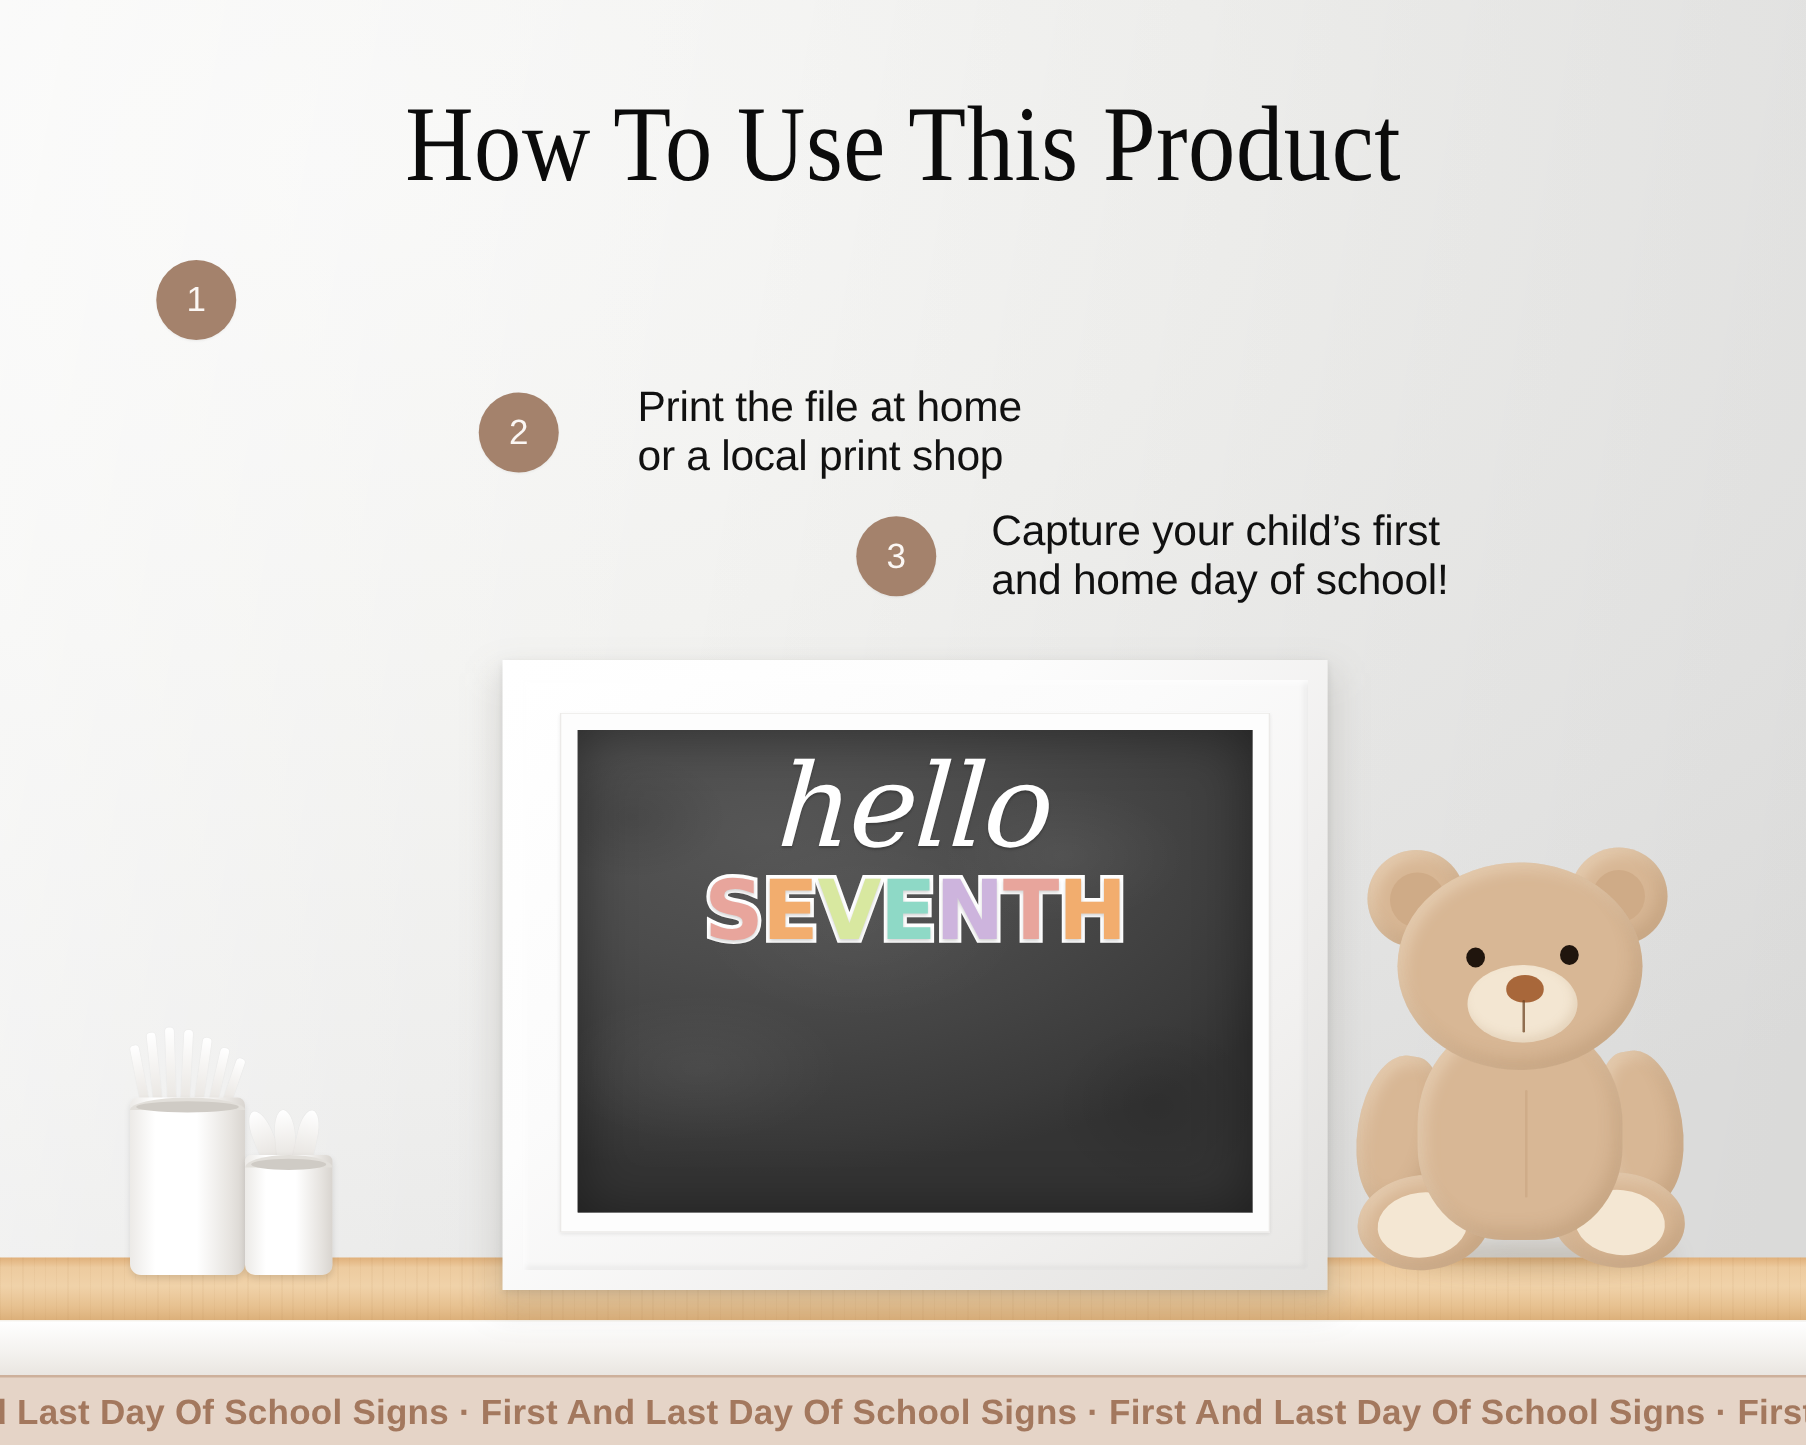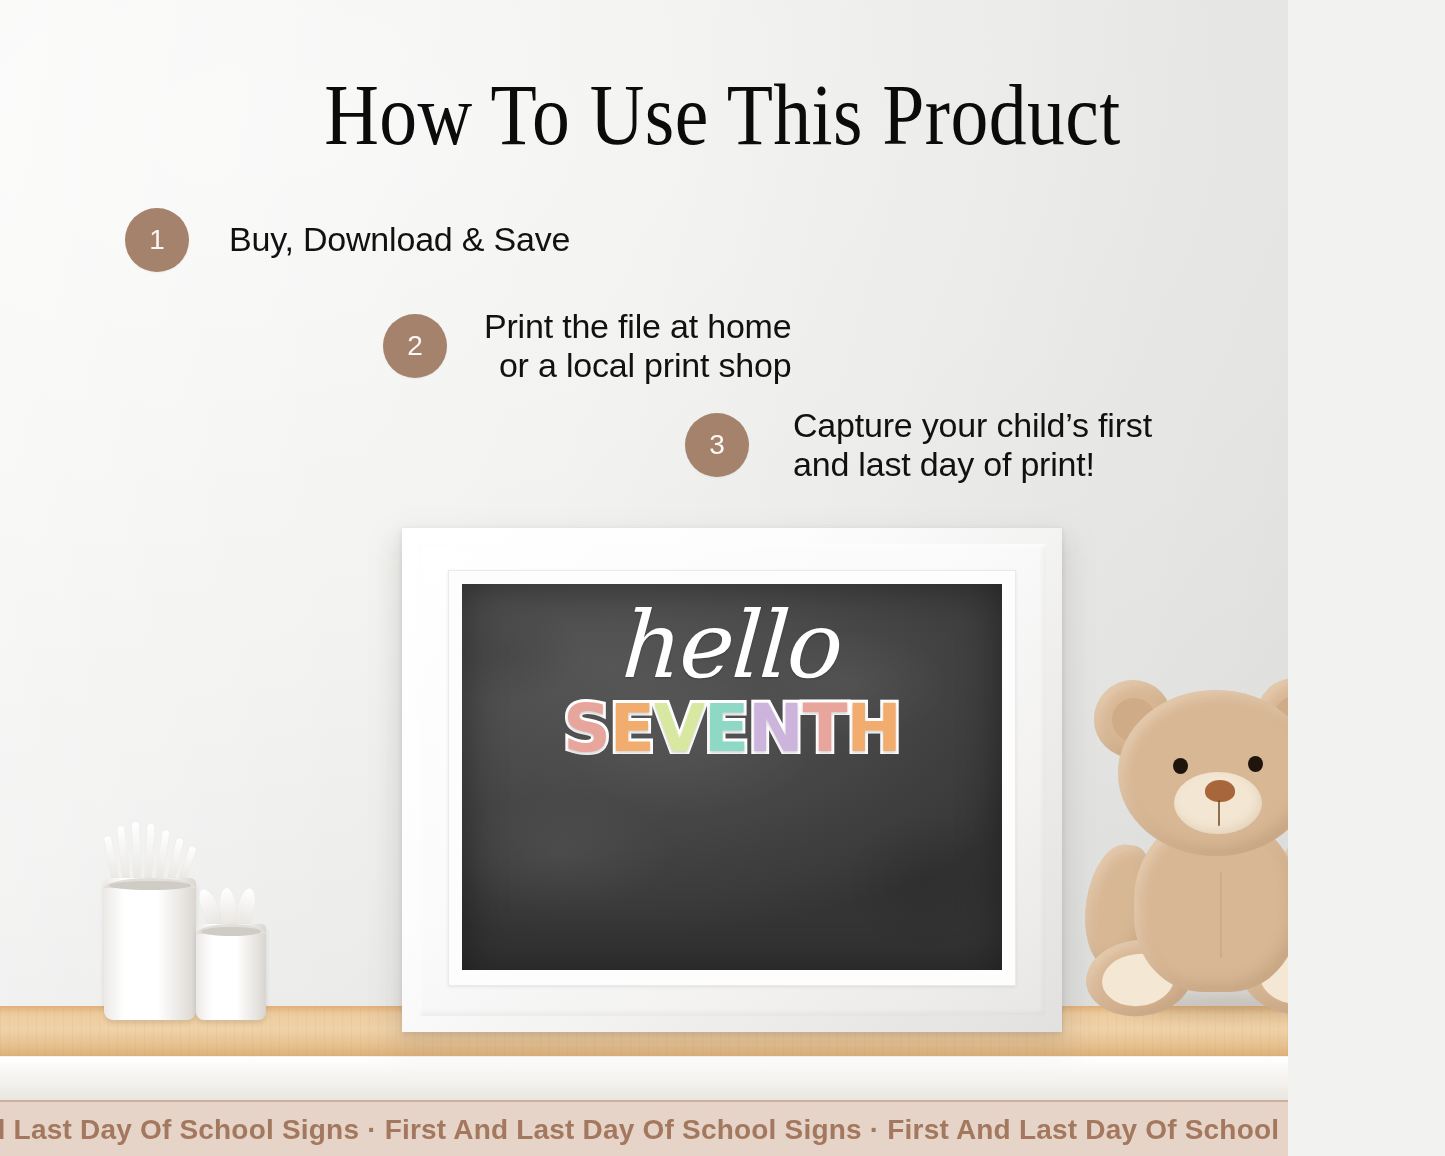--- a/index.html
+++ b/index.html
@@ -2,21 +2,21 @@
 <html><head>
 <meta charset="utf-8">
 <title>How To Use This Product</title>
 <style>
   html,body{margin:0;padding:0;}
   body{
     width:1445px;height:1156px;overflow:hidden;position:relative;
     font-family:"Liberation Sans",sans-serif;
     background:#f2f2f0;
   }
-  .stage{position:absolute;inset:0;width:1288px;height:1156px;overflow:hidden;}
+  .stage{position:absolute;inset:0;width:1445px;height:1156px;overflow:hidden;}
 
   
   .wall{
     position:absolute;left:0;top:0;width:1445px;height:1060px;
     background:
       radial-gradient(120% 90% at 18% 12%, #f7f7f6 0%, #f2f2f0 42%, #ececeb 78%, #e7e7e6 100%);
   }
   .wall-shade{
     position:absolute;left:0;top:0;width:1445px;height:1060px;
     background:linear-gradient(100deg, rgba(255,255,255,.55) 0%, rgba(255,255,255,0) 38%, rgba(0,0,0,.035) 72%, rgba(0,0,0,.06) 100%);
@@ -41,21 +41,21 @@
     box-shadow:0 1px 2px rgba(0,0,0,.05);
     flex:0 0 auto;
   }
   .step-text{
     font-size:34px;color:#111;font-weight:400;line-height:1.16;
     letter-spacing:-.2px;white-space:pre-line;
   }
   #step1{left:125px;top:208px;}
   #step1 .step-text{margin-left:40px;}
   #step2{left:383px;top:307px;}
-  #step2 .step-text{margin-left:37px;text-align:right;}
+  #step2 .step-text{margin-left:63px;}
   #step3{left:685px;top:406px;}
   #step3 .step-text{margin-left:44px;}
 
   
   .shelf-top{
     position:absolute;left:0;top:1006px;width:1445px;height:50px;
     background:
       linear-gradient(180deg,#e0b07a 0%, #edcb9f 16%, #f0d2a9 46%, #e7c190 78%, #dcb07a 100%);
   }
   .shelf-grain{
@@ -224,33 +224,32 @@
 
 <div class="stage">
 
   <div class="wall"></div>
   <div class="wall-shade"></div>
 
   <div class="title">How To Use This Product</div>
 
   <div class="step" id="step1">
     <div class="bullet">1</div>
-    <div class="step-text">Buy, Download &amp; Save</div>
   </div>
 
   <div class="step" id="step2">
     <div class="bullet">2</div>
     <div class="step-text">Print the file at home
 or a local print shop</div>
   </div>
 
   <div class="step" id="step3">
     <div class="bullet">3</div>
     <div class="step-text">Capture your child’s first
-and last day of print!</div>
+and home day of school!</div>
   </div>
 
   <div class="shelf-top"></div>
   <div class="shelf-grain"></div>
   <div class="shelf-edge"></div>
 
   <div class="cups">
     <div class="sticks">
       <i style="left:2px;height:46px;transform:rotate(-11deg)"></i>
       <i style="left:14px;height:56px;transform:rotate(-6deg)"></i>

